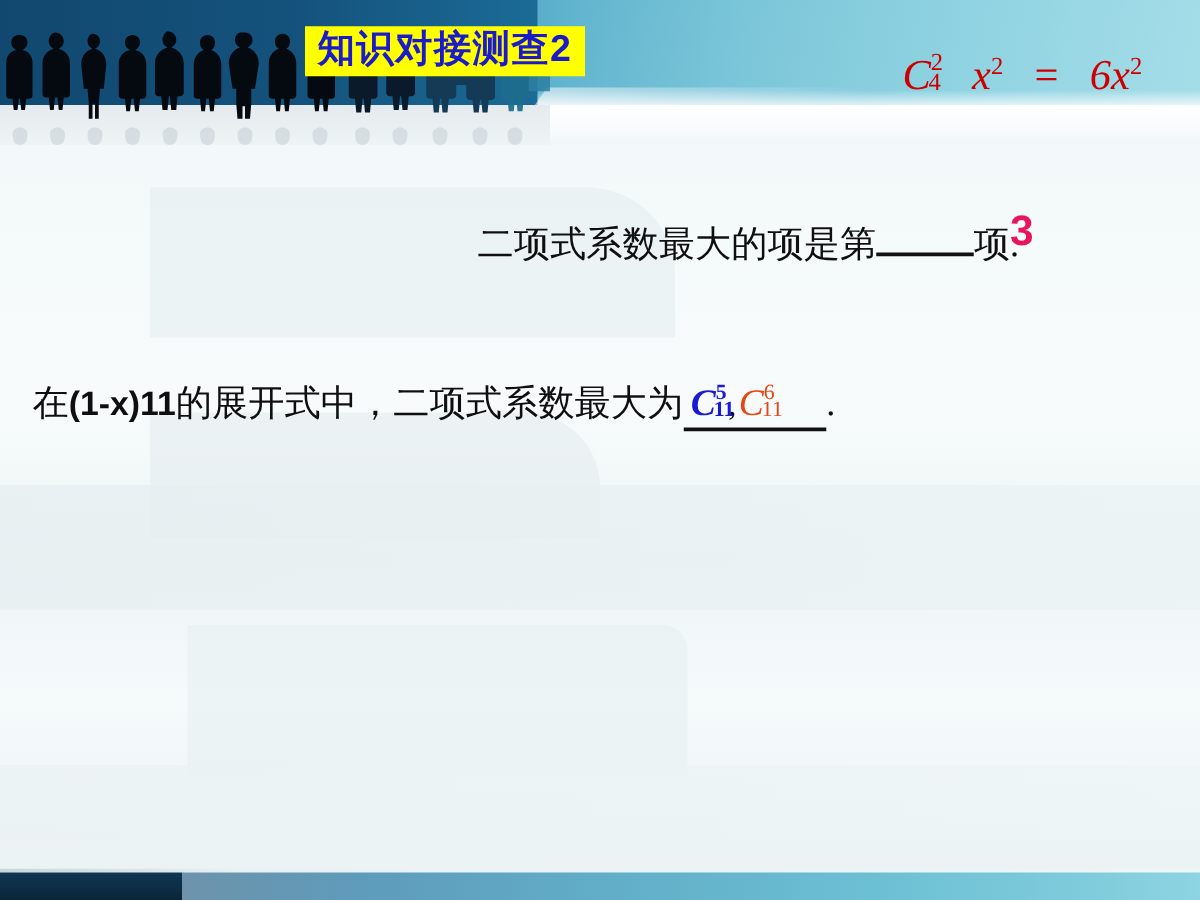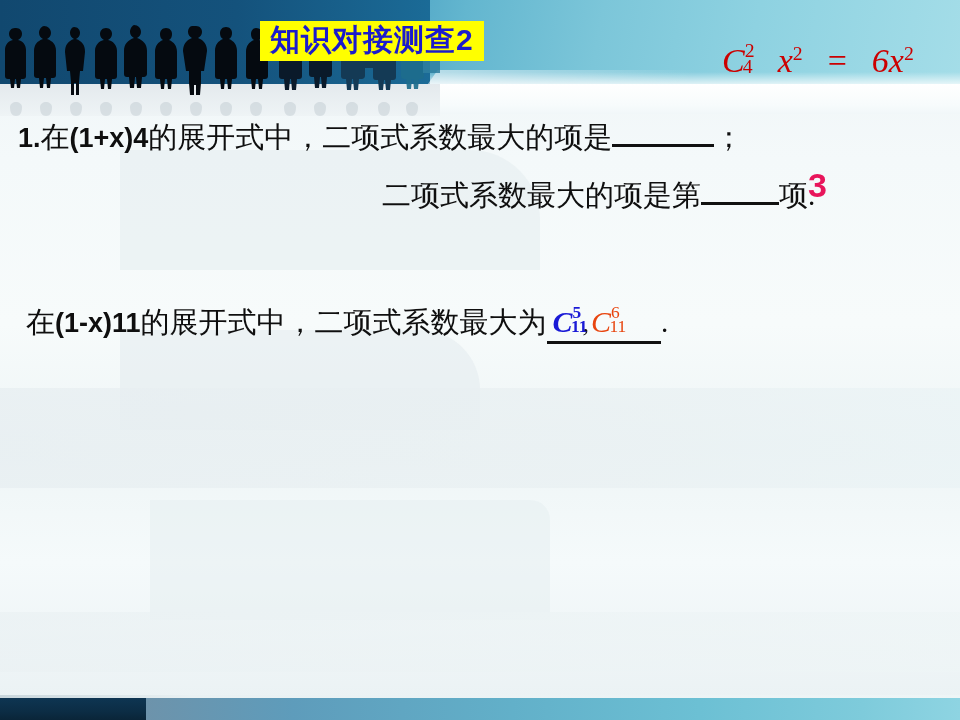--- a/index.html
+++ b/index.html
@@ -145,21 +145,21 @@
   .bottom-hairline {
     position: absolute;
     left: 0; bottom: 22px;
     width: 960px; height: 3px;
     background: linear-gradient(to right, #c9d6dc 0%, #e9f1f3 20%, #eef5f6 100%);
   }
 
   
   .title-box {
     position: absolute;
-    left: 260px; top: 21px;
+    left: 244px; top: 21px;
     background: #ffff00;
     padding: 4px 10px 6px 10px;
     line-height: 1;
   }
   .title-text {
     font-family: "Liberation Sans", "DejaVu Sans", sans-serif;
     font-weight: bold;
     font-size: 30px;
     color: #1b1bcc;
     letter-spacing: 1px;
@@ -353,23 +353,20 @@
   <div class="topformula">
     <span class="csym"><span class="c-base">C</span><span class="c-sup">2</span><span class="c-sub">4</span></span>
     <span style="display:inline-block;width:16px"></span>
     <span class="mvar">x</span><span class="sup">2</span>
     <span style="display:inline-block;width:8px"></span>
     <span style="font-style:normal">=</span>
     <span style="display:inline-block;width:8px"></span>
     <span>6</span><span class="mvar">x</span><span class="sup">2</span>
   </div>
 
-  <div class="qline line1">
-    <span class="bold-sans">1.</span><span>在</span><span class="bold-sans">(1+x)</span><span class="bold-sans expo">4</span><span>的展开式中，二项式系数最大的项是</span><span class="blank blank-1"></span><span>；</span>
-  </div>
 
   <div class="qline line2">
     <span>二项式系数最大的项是第</span><span class="blank blank-2"></span><span>项.</span>
   </div>
   <div class="ans-3">3</div>
 
   <div class="qline line3">
     <span>在</span><span class="bold-sans">(1-x)</span><span class="bold-sans expo">11</span><span>的展开式中，二项式系数最大为</span><span class="blank-ans-wrap"><span class="csym ans-blue"><span class="c-base">C</span><span class="c-sup">5</span><span class="c-sub">11</span></span><span class="ans-comma">,</span><span class="csym ans-orange"><span class="c-base">C</span><span class="c-sup">6</span><span class="c-sub">11</span></span><span class="tail-pad"></span></span><span>.</span>
   </div>
 

